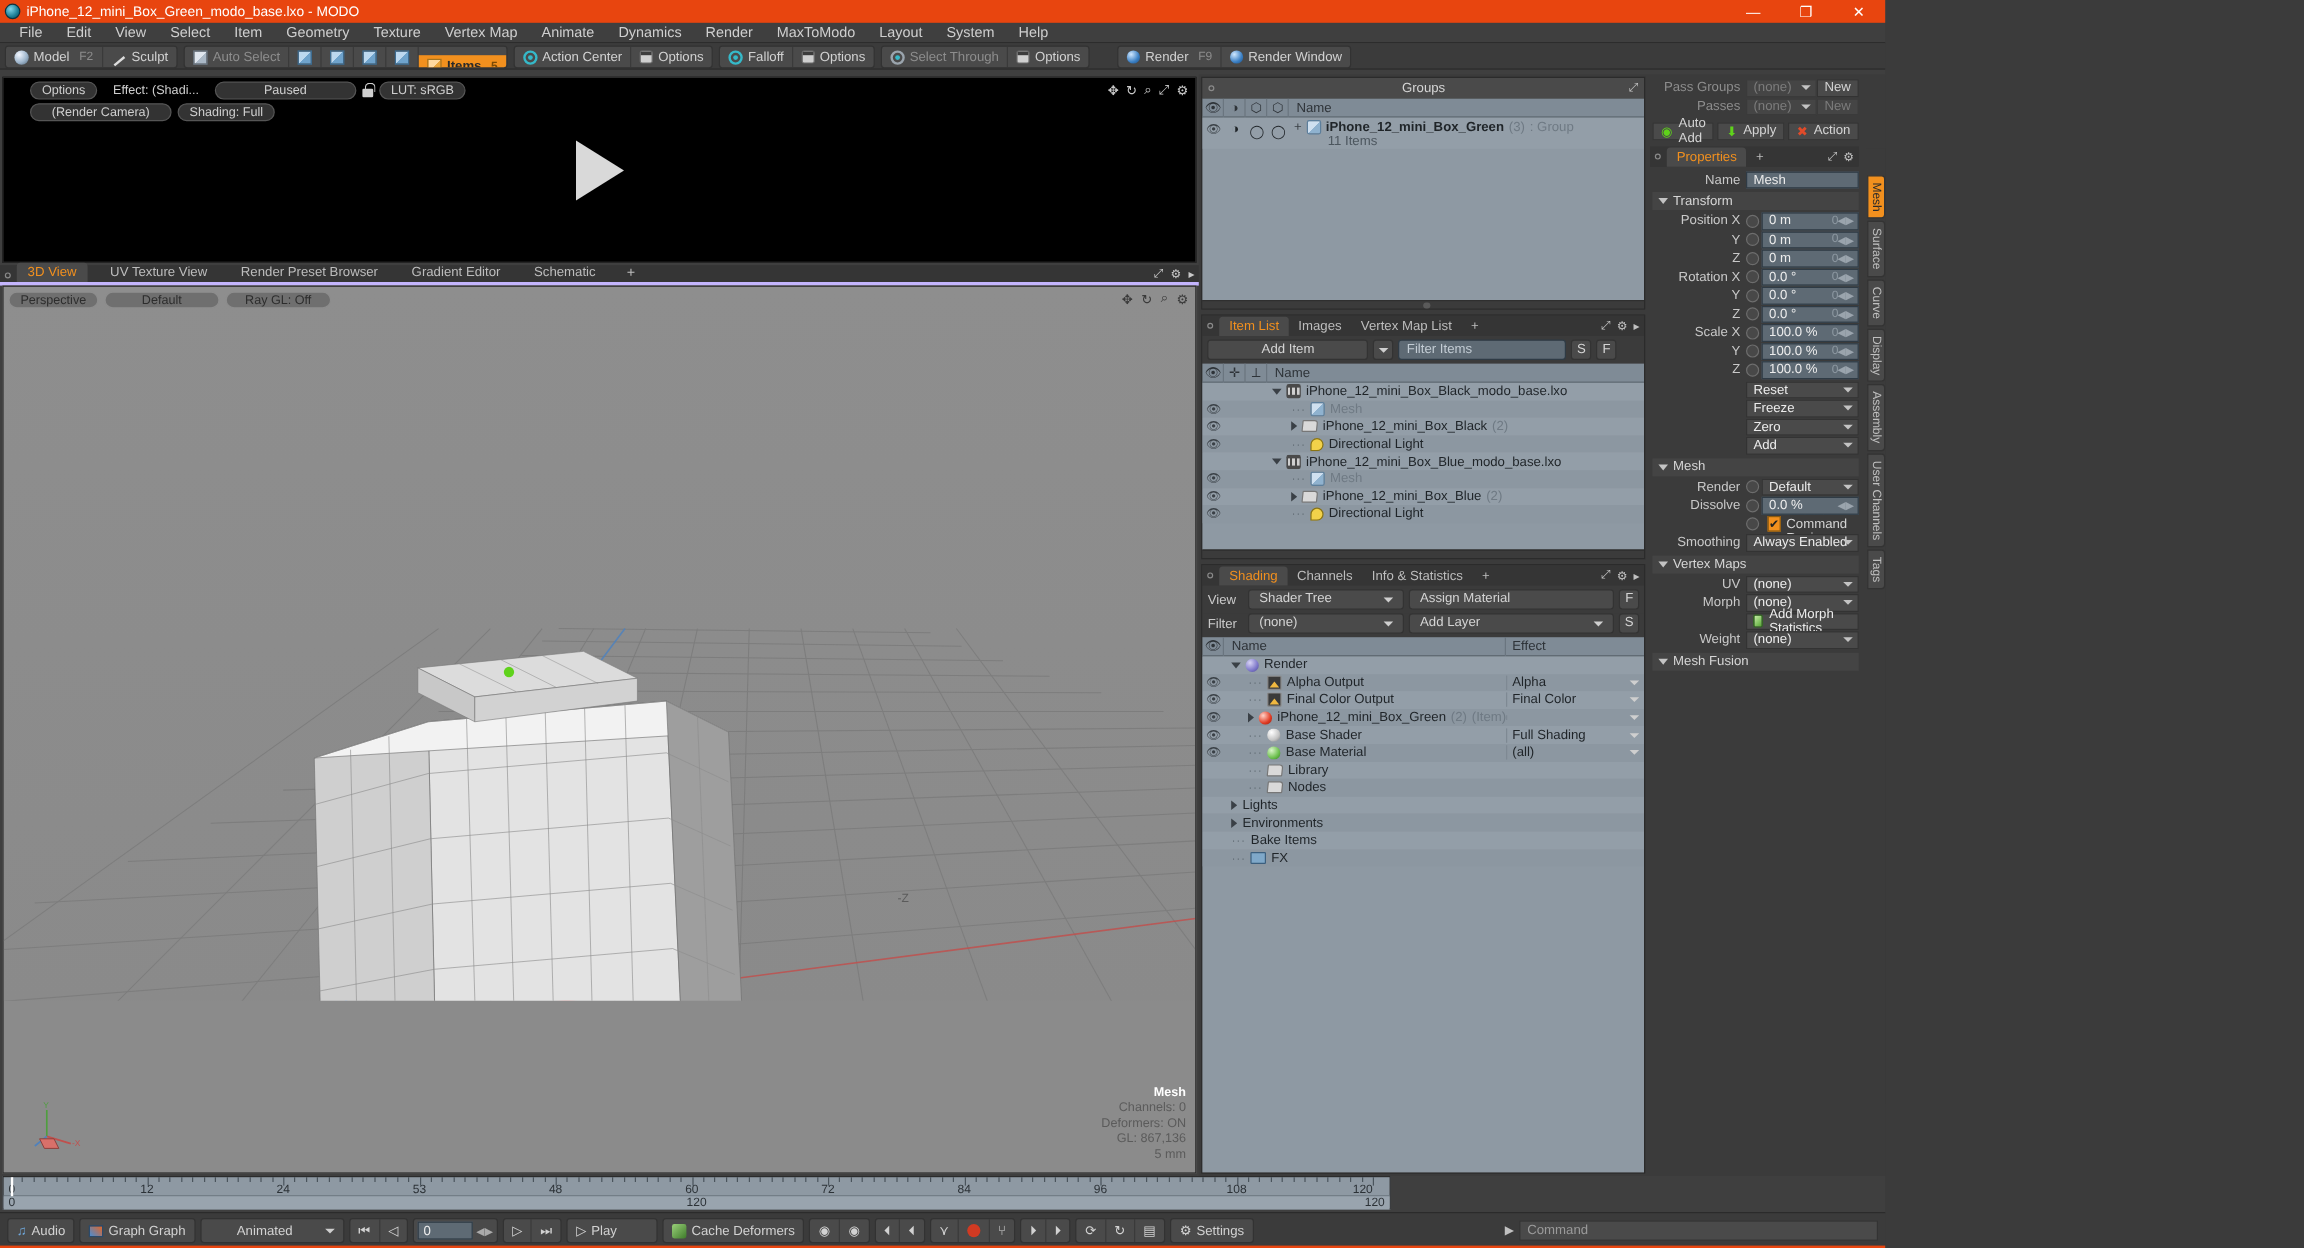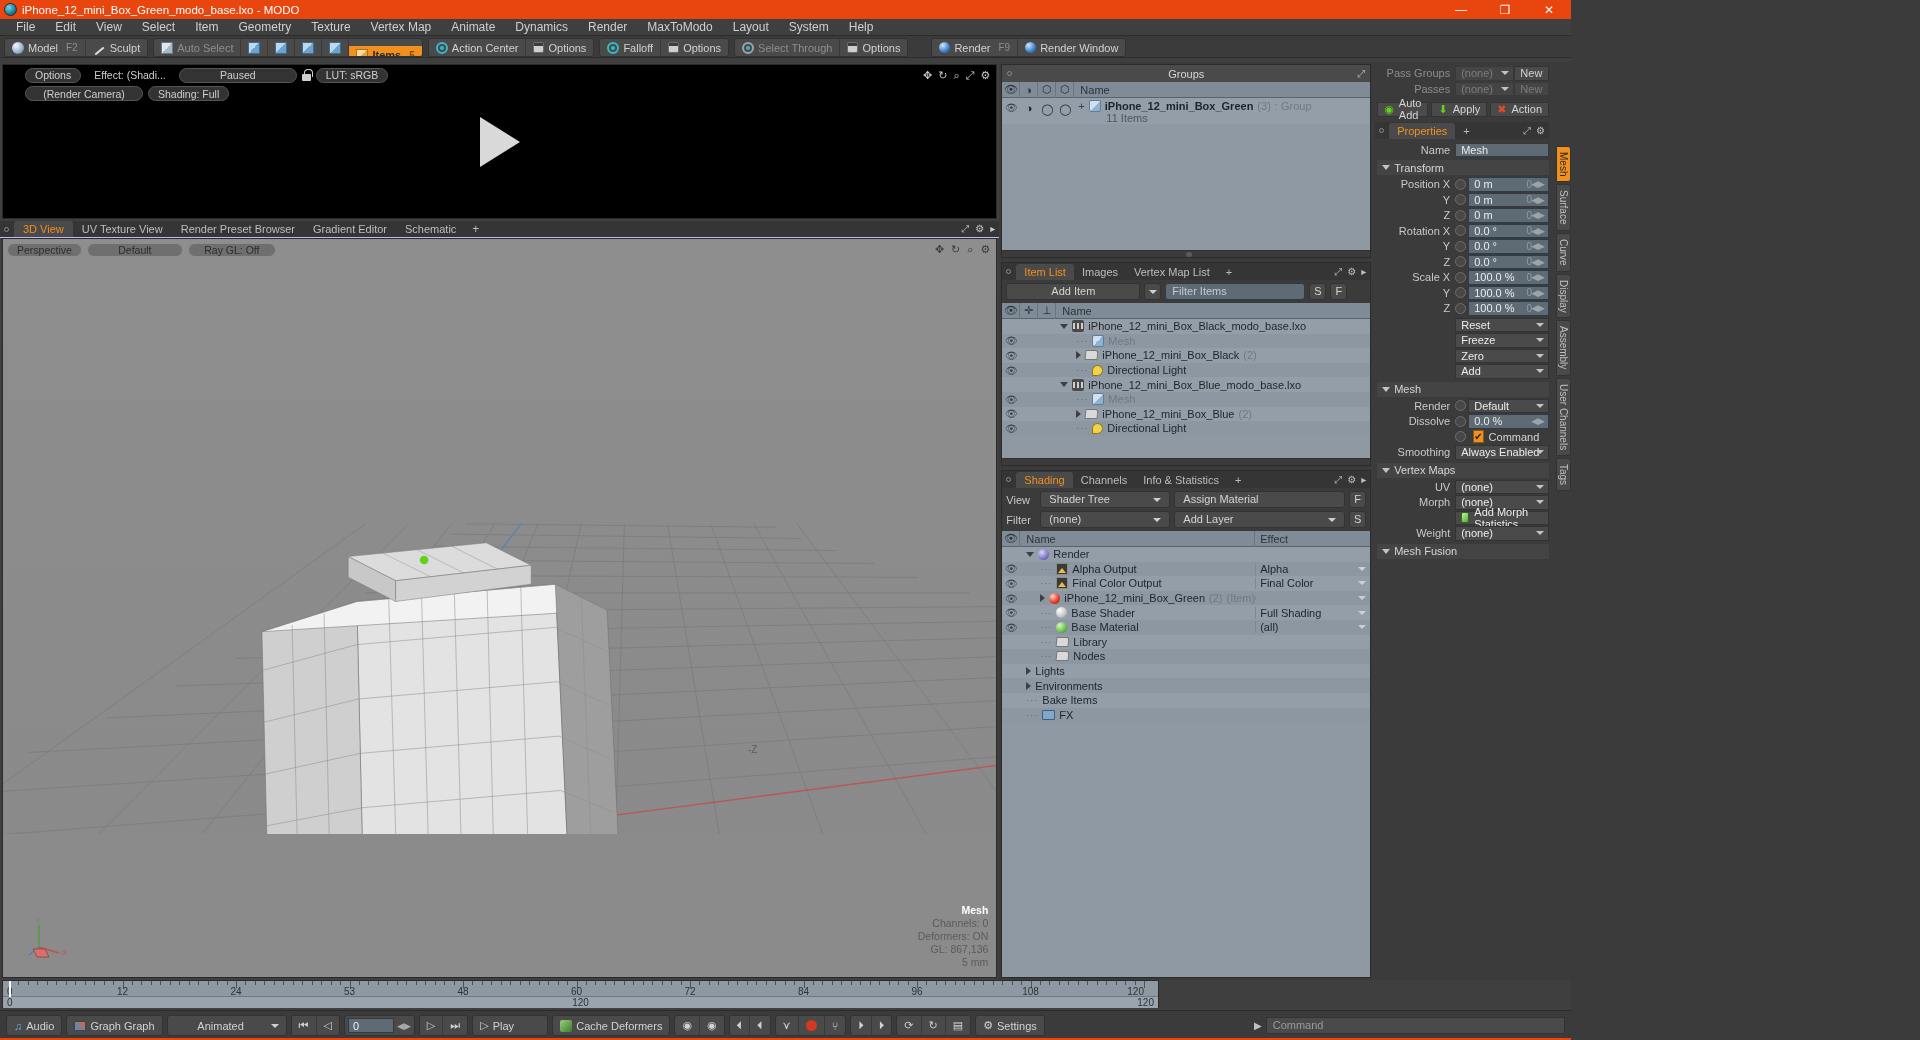--- a/index.html
+++ b/index.html
@@ -77,21 +77,21 @@
   .rpbar2 { position:absolute; left:22px; top:21px; display:flex; gap:5px; }
   .lock-ico { width:11px;height:13px; position:relative; }
   .lock-ico:before{content:"";position:absolute;left:1px;top:5px;width:9px;height:7px;background:#cfcfcf;border-radius:1px;}
   .lock-ico:after{content:"";position:absolute;left:3px;top:0;width:7px;height:7px;border:1.5px solid #cfcfcf;border-bottom:none;border-radius:4px 4px 0 0;}
   .rp-icons { position:absolute; right:6px; top:4px; display:flex; gap:6px; color:#c9c9c9; font-size:11px;}
   .playtri { position:absolute; left:50%; top:50%; transform:translate(-50%,-50%);
      width:0;height:0;border-left:40px solid #d9d9d9;border-top:25px solid transparent;border-bottom:25px solid transparent;}
 
   
   .tabbar { height:17px; background:#353535; display:flex; align-items:flex-end;
-     padding-left:14px; border-bottom:1px solid #c4b5fd; position:relative; }
+     padding-left:14px; border-bottom:3px solid #c4b5fd; position:relative;gap:10px; }
   .tabbar .dot { position:absolute; left:4px; top:6px; width:5px;height:5px;border-radius:50%;
      border:1px solid #8a8a8a;}
   .tab { height:16px; line-height:16px; padding:0 9px; font-size:11px; color:#bdbdbd;
      border-radius:3px 3px 0 0; }
   .tab.active { background:#4a4a4a; color:#f2901e; }
   .tabplus { padding:0 7px; color:#bdbdbd; line-height:16px; font-size:12px;}
   .tab-tools { position:absolute; right:4px; top:2px; display:flex; gap:6px; color:#c9c9c9; font-size:10px;}
 
   
   .viewport { flex:1; position:relative; background:#8b8b8b; margin:0 2px 2px 2px;

